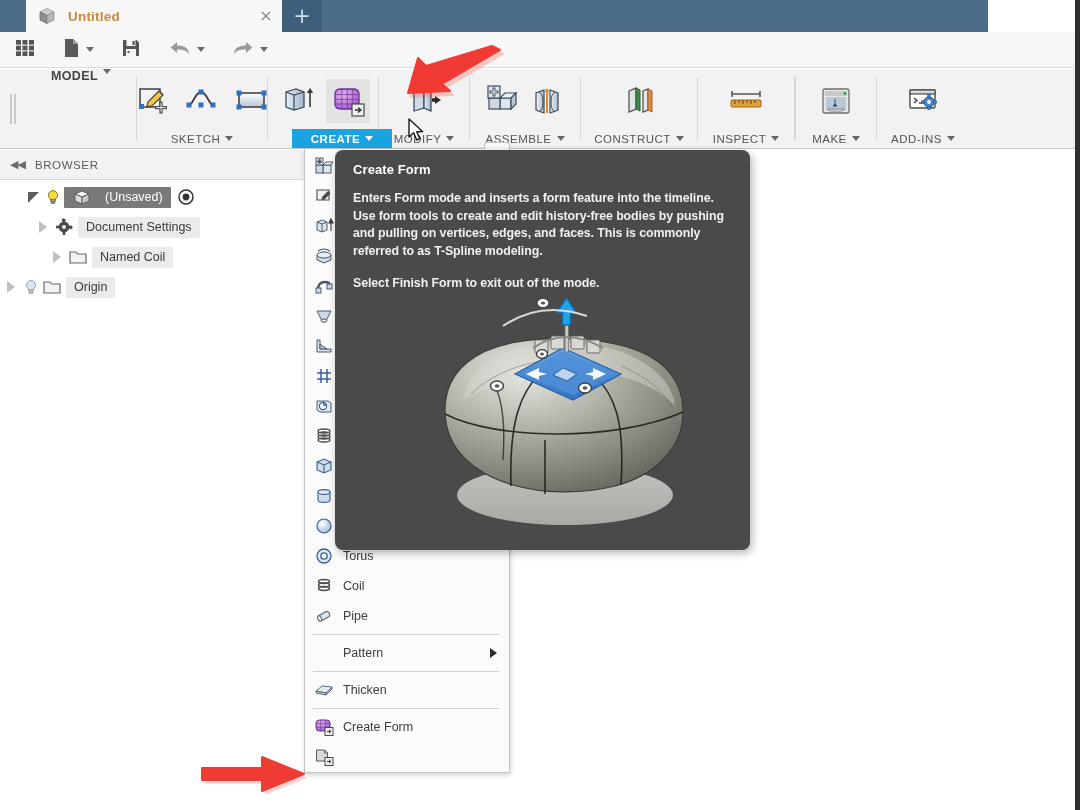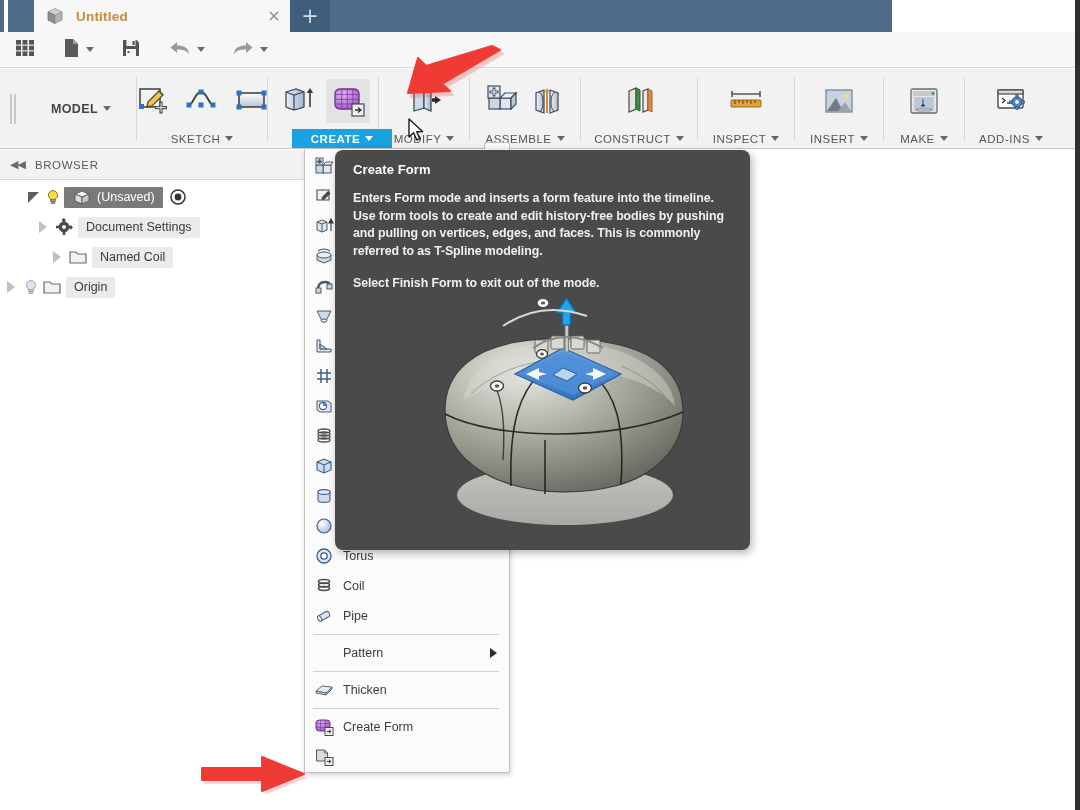--- a/index.html
+++ b/index.html
@@ -14,23 +14,23 @@
   #app {
     position: relative;
     width: 1080px; height: 810px;
     background: #ffffff;
     overflow: hidden;
   }
 
   
   .tabbar {
     position: absolute; left: 0; top: 0;
-    width: 884px; height: 32px;
+    width: 988px; height: 32px;
     background: #4d6c8a;
-    display: flex; align-items: center; margin-left: 8px;
+    display: flex; align-items: center;
   }
   .tab-spacer { width: 26px; height: 32px; }
   .doc-tab {
     height: 32px; width: 256px;
     background: #f7f7f7;
     display: flex; align-items: center;
     padding: 0 6px 0 10px;
     position: relative;
   }
   .doc-tab .tab-cube { width: 22px; height: 22px; flex: 0 0 22px; }
@@ -90,21 +90,21 @@
   }
   .grip {
     width: 26px; display: flex; align-items: center; justify-content: center;
   }
   .grip i {
     display: block; width: 2px; height: 30px;
     background: #c9c9c9; margin: 0 1px;
   }
   .workspace-sel {
     width: 110px;
-    display: flex; align-items: center; justify-content: center;
+    display: flex; align-items: flex-start; justify-content: center;
     font-size: 12.5px; font-weight: bold; color: #444;
     letter-spacing: .4px;
   }
   .vdiv { width: 1px; background: #d6d6d6; margin: 8px 0; }
 
   .rpanel {
     display: flex; flex-direction: column;
     align-items: center; justify-content: flex-start;
     position: relative;
     padding: 0 5px;
@@ -566,36 +566,20 @@
         </div>
       </div>
       <div class="ptitle">
         <span>INSPECT</span>
         <span class="caret"></span>
       </div>
     </div>
 
     <div class="vdiv"></div>
 
-    <div class="rpanel" style="width:88px">
-      <div class="icons">
-        <div class="ricon">
-          <svg width="40" height="40" viewBox="0 0 40 40">
-            <rect x="7" y="9" width="26" height="22" fill="#c6d3e0" stroke="#6f7f8f" stroke-width="1.2"></rect>
-            <circle cx="27" cy="15" r="2.6" fill="#f2d98a"></circle>
-            <path d="M8 30 L17 17 L24 30 Z" fill="#6e7a86"></path>
-            <path d="M19 30 L26 21 L32 30 Z" fill="#97a3af"></path>
-          </svg>
-        </div>
-      </div>
-      <div class="ptitle">
-        <span>INSERT</span>
-        <span class="caret"></span>
-      </div>
-    </div>
 
     <div class="vdiv"></div>
 
     <div class="rpanel" style="width:80px">
       <div class="icons">
         <div class="ricon">
           <svg width="40" height="40" viewBox="0 0 40 40">
             <rect x="7" y="8" width="26" height="24" rx="2" fill="#e6e6e6" stroke="#6d6d6d" stroke-width="1.3"></rect>
             <rect x="9" y="10" width="22" height="5" fill="#c9c9c9"></rect>
             <circle cx="29" cy="12.5" r="1.4" fill="#2e9b4e"></circle>
@@ -653,21 +637,21 @@
       <span class="tarrow">
         <span class="tri-down"></span>
       </span>
       <span class="t-bulb">
         <svg width="18" height="18" viewBox="0 0 18 18">
           <circle cx="9" cy="7.2" r="4.6" fill="#f5dd3f" stroke="#8a7a14" stroke-width="1"></circle>
           <rect x="6.6" y="11.6" width="4.8" height="2" fill="#9a9a9a" stroke="#6a6a6a" stroke-width="0.7"></rect>
           <rect x="7.2" y="13.8" width="3.6" height="1.6" fill="#9a9a9a" stroke="#6a6a6a" stroke-width="0.7"></rect>
         </svg>
       </span>
-      <span class="tlabel sel" style="display:flex;align-items:center;gap:5px">
+      <span class="tlabel sel" style="display:flex;align-items:center;gap:13px">
         <span style="display:flex">
           <svg width="20" height="17" viewBox="0 0 20 17">
             <polygon points="3,5 10,2 17,5 10,8" fill="#f4f4f4" stroke="#555" stroke-width="0.9"></polygon>
             <polygon points="3,5 10,8 10,15 3,12" fill="#dcdcdc" stroke="#555" stroke-width="0.9"></polygon>
             <polygon points="17,5 10,8 10,15 17,12" fill="#c6c6c6" stroke="#555" stroke-width="0.9"></polygon>
           </svg>
         </span>
         <span>(Unsaved)</span>
       </span>
       <span style="margin-left:6px;display:flex">

